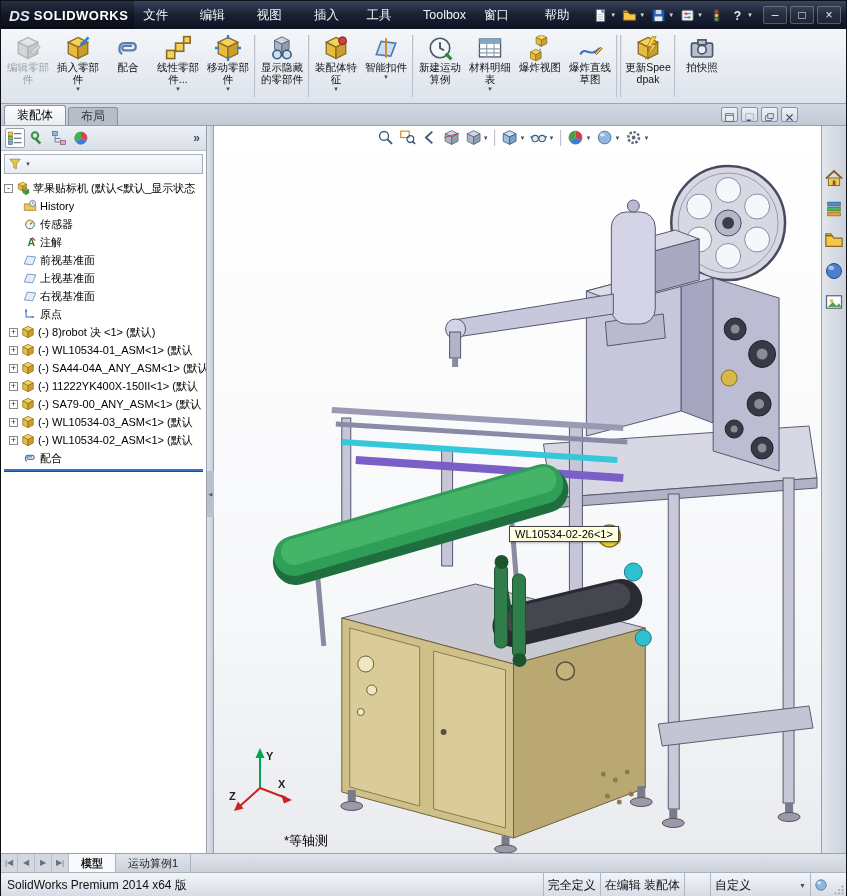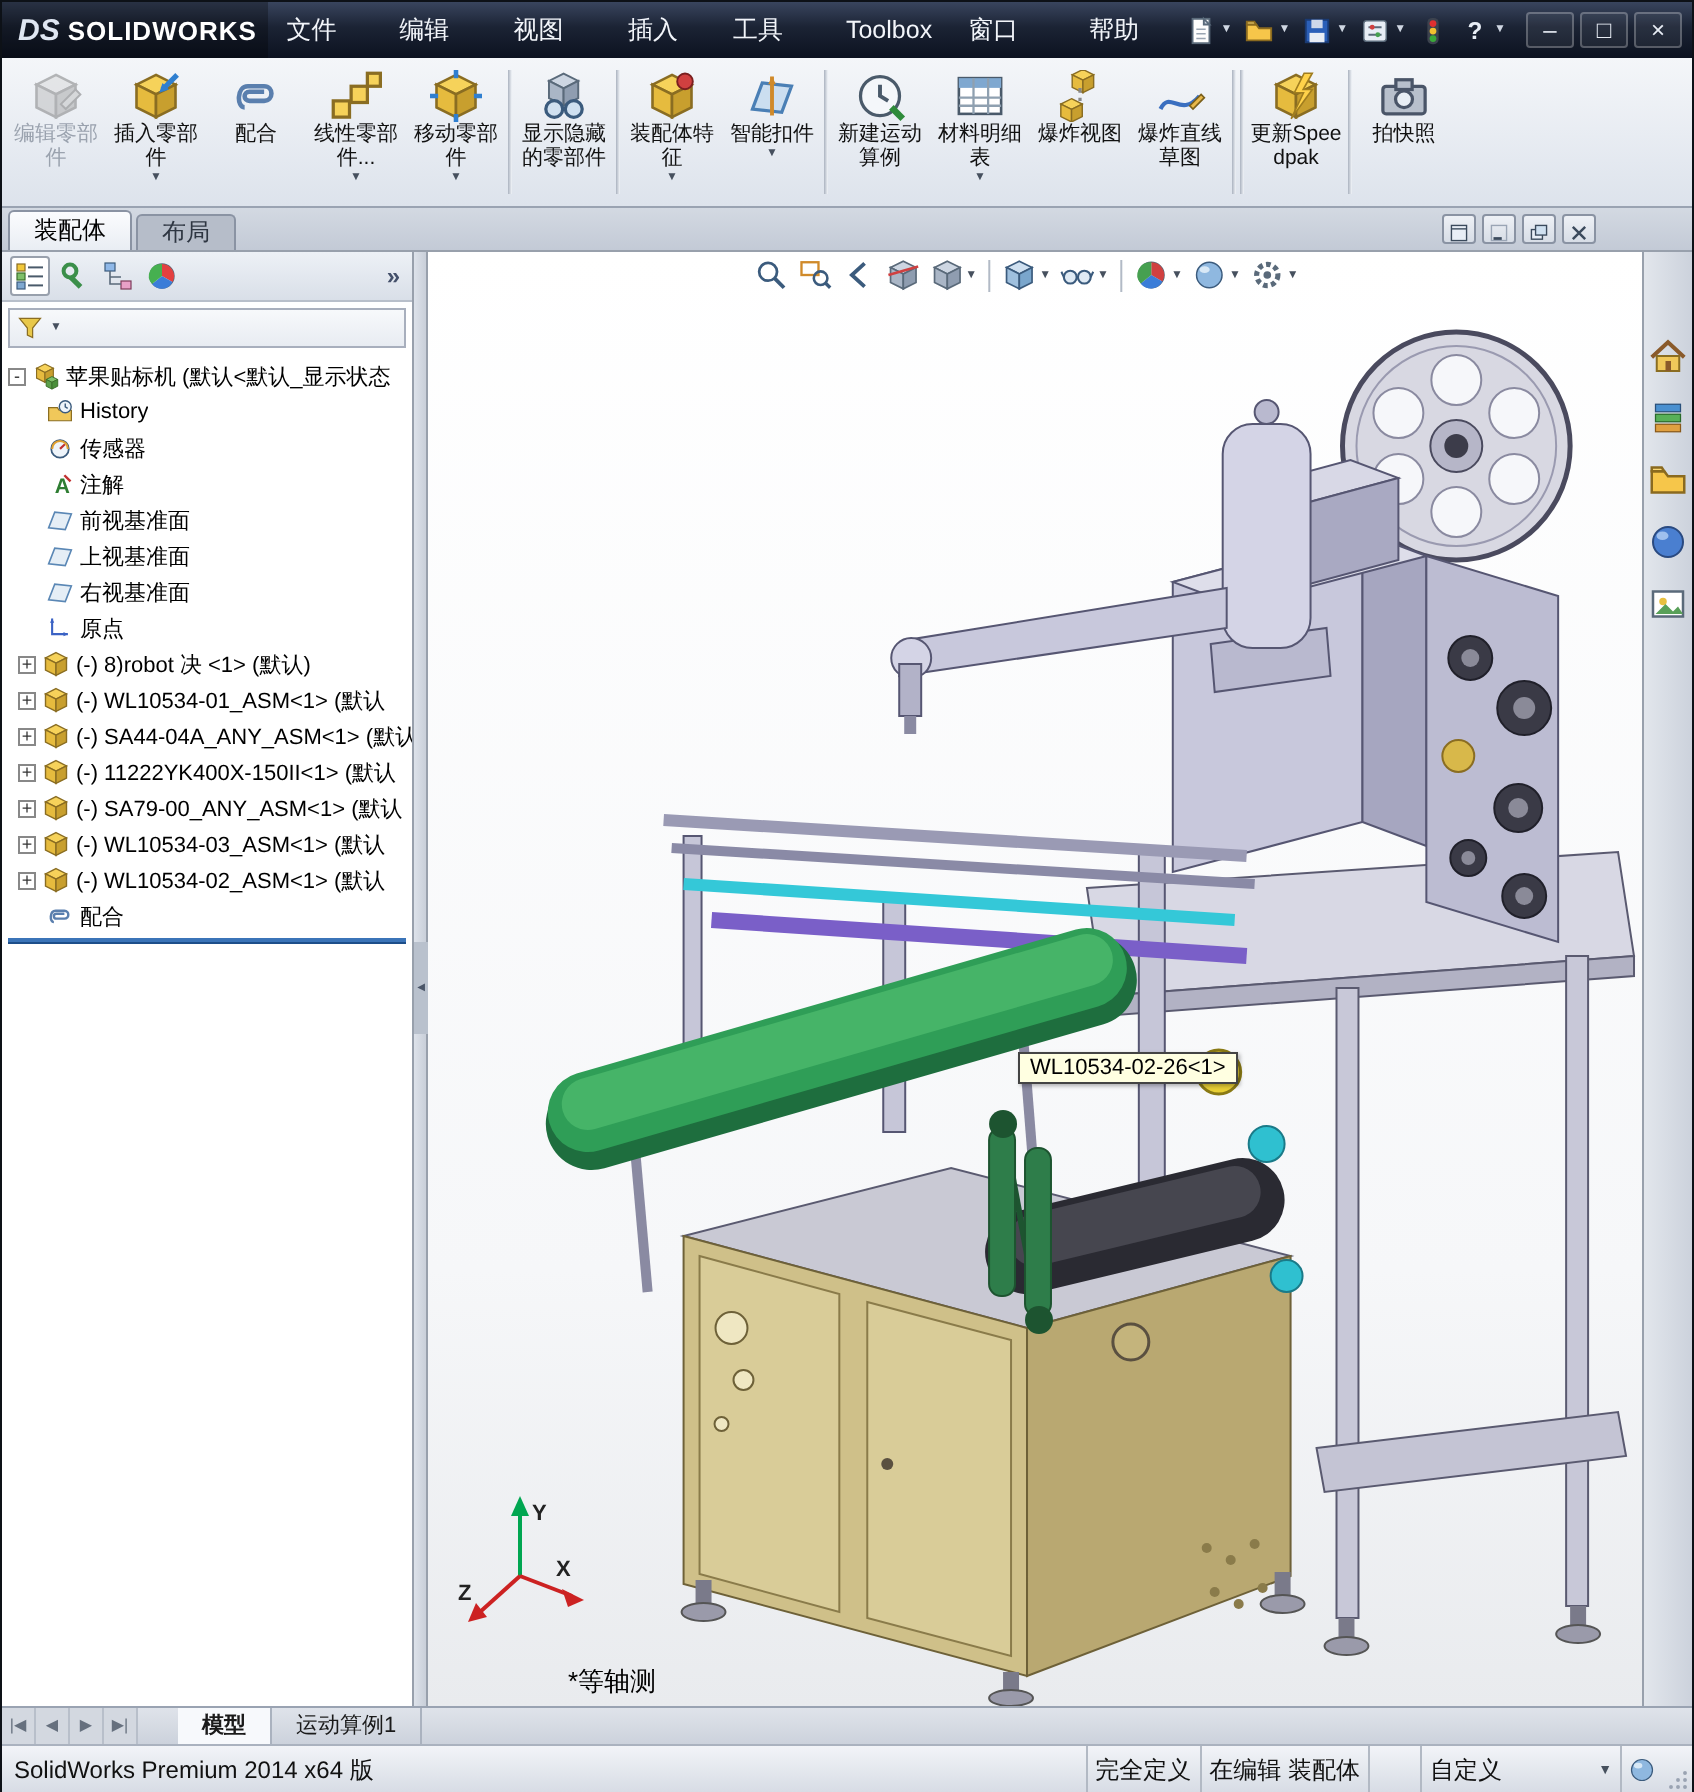--- a/index.html
+++ b/index.html
@@ -117,21 +117,21 @@
   .tpbtn { width:20px; height:20px; }
   .tpbtn svg { width:100%; height:100%; }
 
   
   .mtabs { position:absolute; left:0; top:852px; width:100%; height:19px;
     background:linear-gradient(180deg,#dfe3ea,#ccd2dc); border-top:1px solid #9aa3b2;
     display:flex; align-items:stretch; font-size:11px; }
   .mnavbtn { width:17px; text-align:center; line-height:18px; font-size:8px; color:#66707e;
     background:#d3d8e0; border-right:1px solid #b8bfca; }
   .mtab { padding:0 12px; line-height:18px; border-right:1px solid #aab2bf; color:#1a1a1a; }
-  .mtab.active { background:#f7f9fc; font-weight:bold;margin-left:20px; }
+  .mtab.active { background:#f7f9fc; font-weight:bold; }
 
   
   .statusbar { position:absolute; left:0; top:871px; width:100%; height:25px;
     background:linear-gradient(180deg,#f2f4f8,#d6dbe4); border-top:1px solid #aab2bf;
     display:flex; align-items:center; font-size:12px; padding-left:6px; color:#111; }
   .ssecs { margin-left:auto; display:flex; height:100%; align-items:stretch; }
   .ssec { border-left:1px solid #b2b9c4; display:flex; align-items:center; padding:0 4px; }
   .ssec-empty { width:26px; padding:0; }
   .ssec-custom { width:100px; justify-content:space-between; }
   .scaret { font-size:7px; color:#46505e; }

